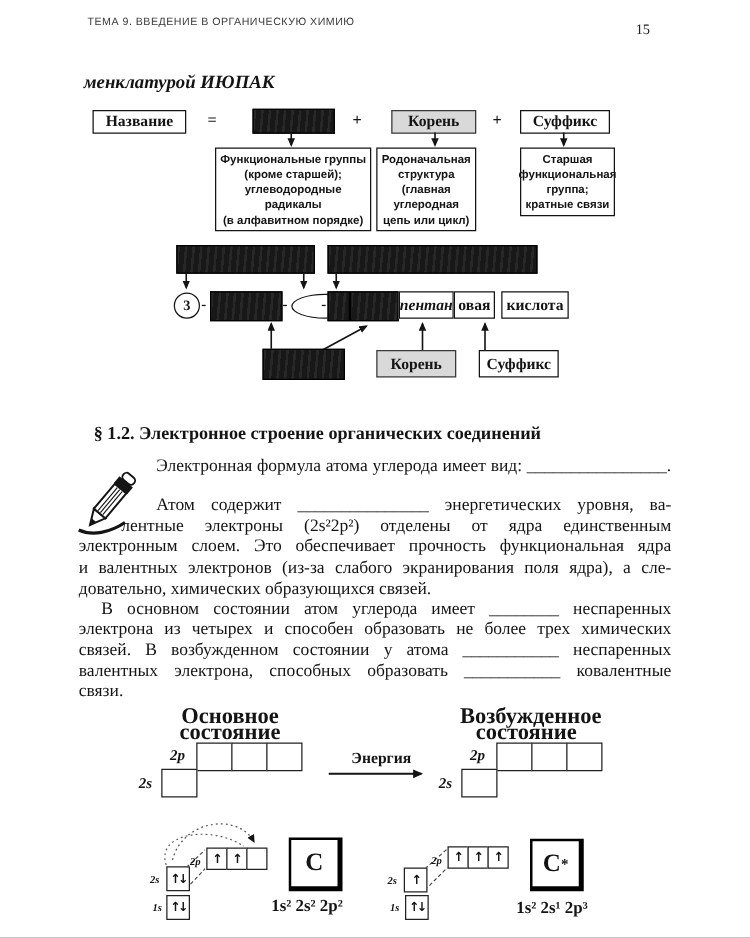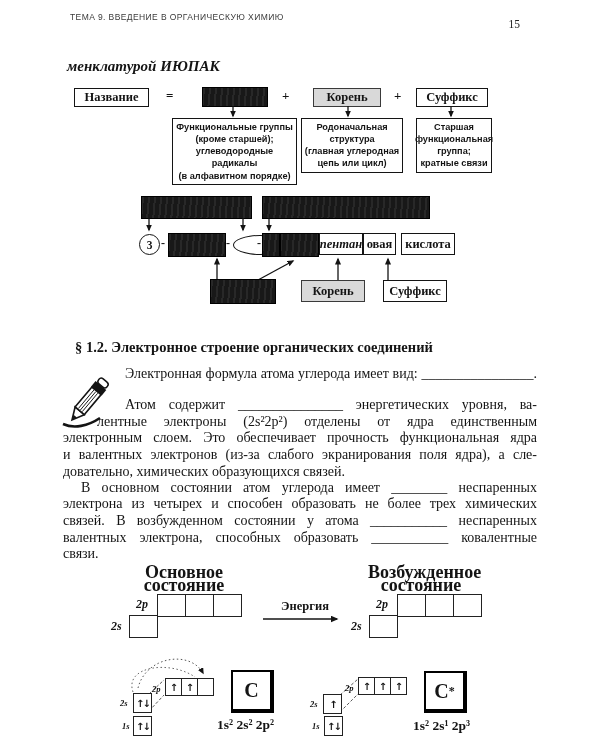--- a/index.html
+++ b/index.html
@@ -70,21 +70,21 @@
     </defs>
     <line x1="73" y1="3" x2="73" y2="13" stroke="#141414" stroke-width="1.3" marker-end="url(#ah1)"></line>
     <line x1="188" y1="3" x2="188" y2="13" stroke="#141414" stroke-width="1.3" marker-end="url(#ah1)"></line>
     <line x1="291" y1="3" x2="291" y2="13" stroke="#141414" stroke-width="1.3" marker-end="url(#ah1)"></line>
   </svg>
 
   <div class="abs desc pre" style="left:172px;top:118px;width:125px;min-height:52px;">Функциональные группы
 (кроме старшей);
 углеводородные радикалы
 (в алфавитном порядке)</div>
-  <div class="abs desc pre" style="left:301px;top:118px;width:102px;min-height:52px;">Родоначальная
+  <div class="abs desc pre" style="left:301px;top:118px;width:80px;min-height:52px;">Родоначальная
 структура
 (главная углеродная
 цепь или цикл)</div>
   <div class="abs desc pre" style="left:416px;top:118px;width:76px;min-height:52px;">Старшая
 функциональная
 группа;
 кратные связи</div>
 
   <div class="abs blackbar" style="left:141px;top:196px;width:109px;height:21px;"></div>
   <div class="abs blackbar" style="left:262px;top:196px;width:166px;height:21px;"></div>

